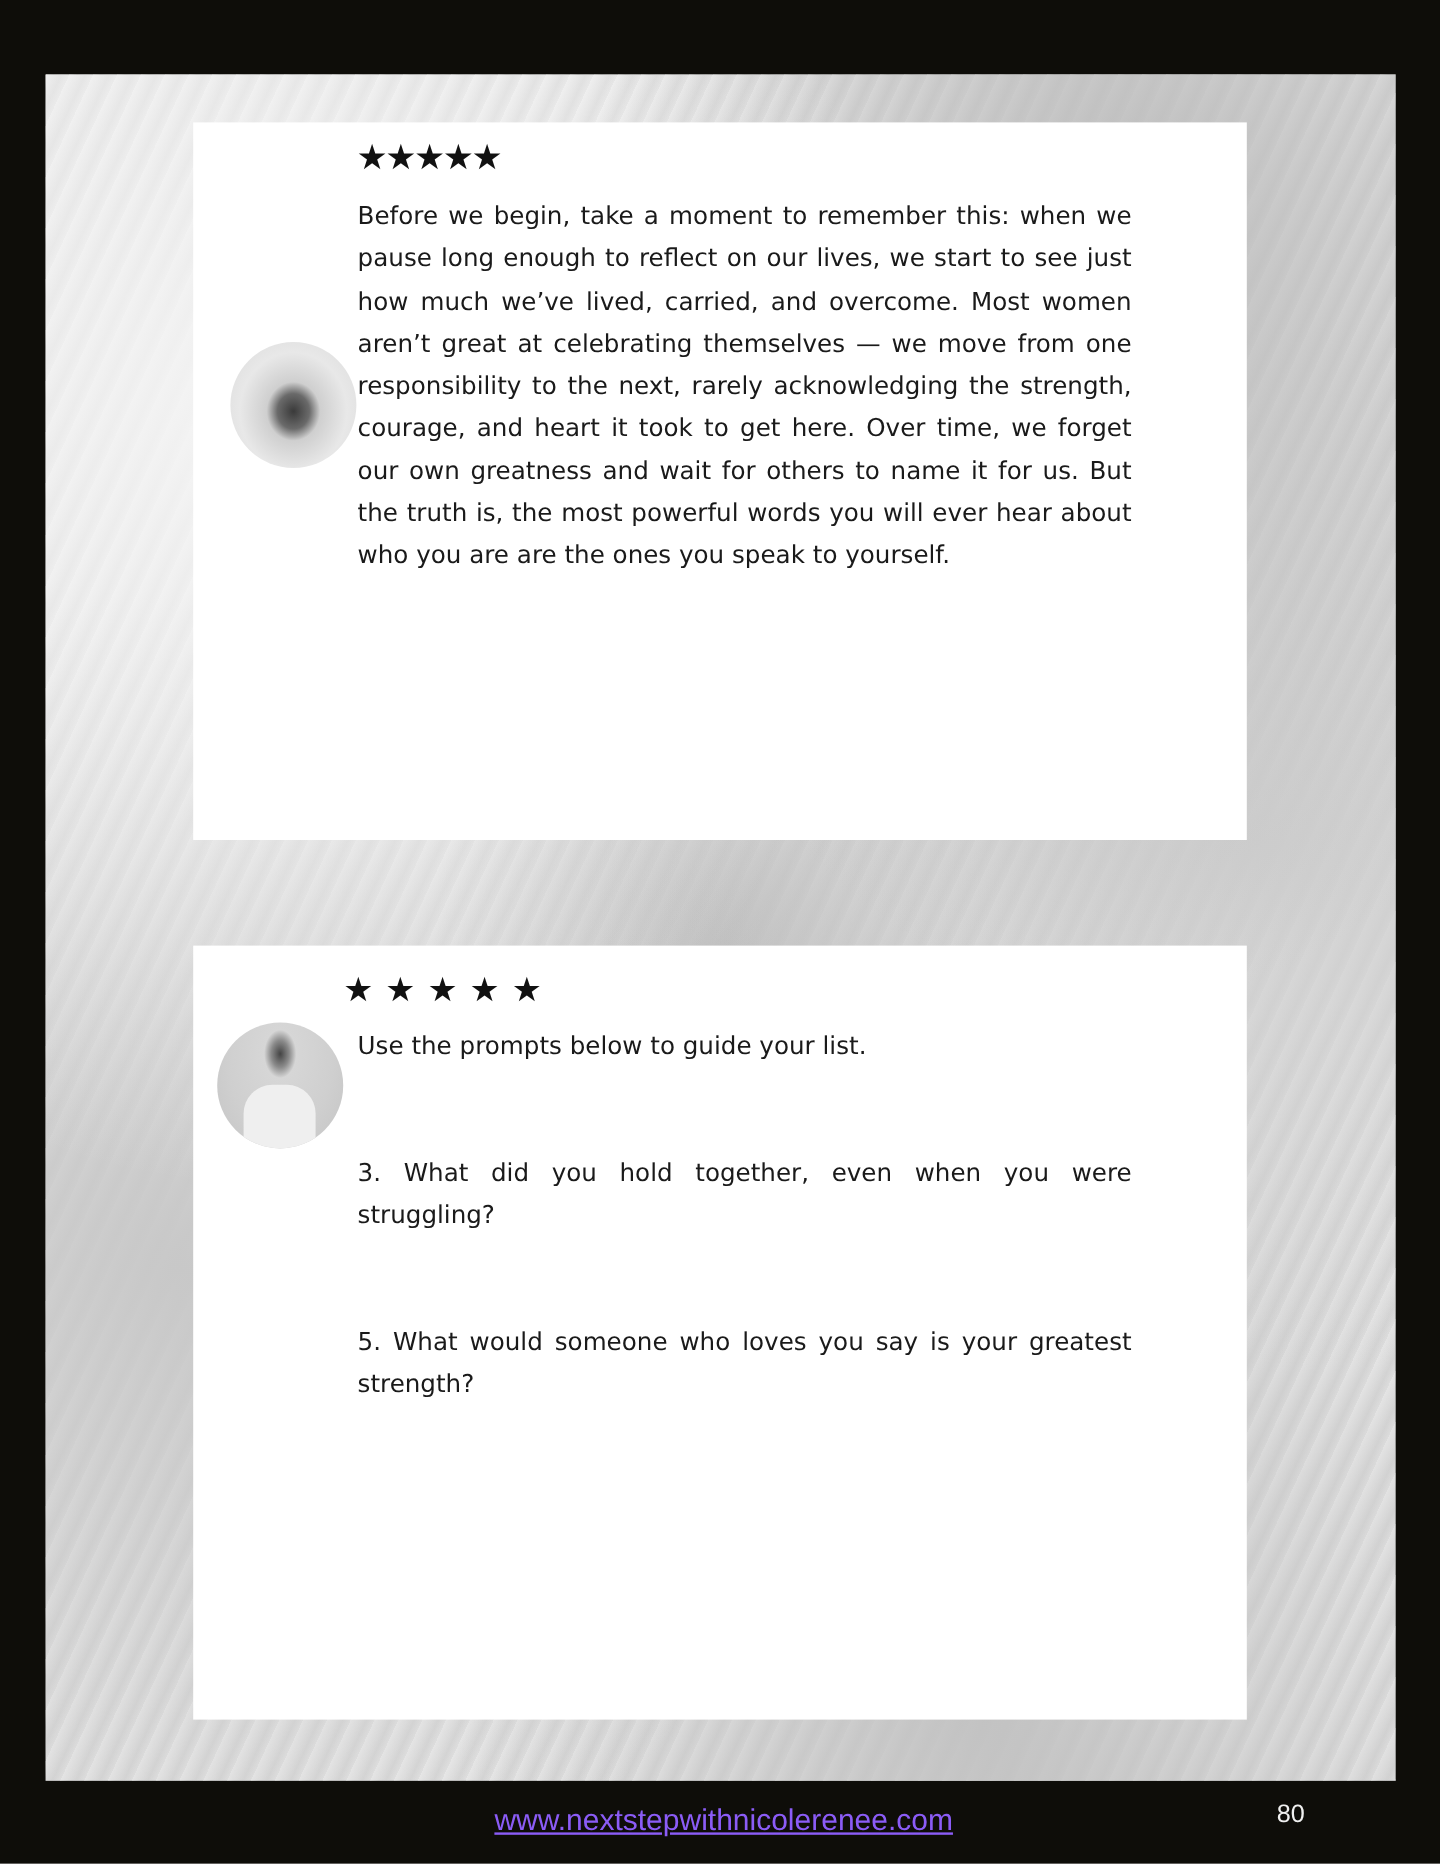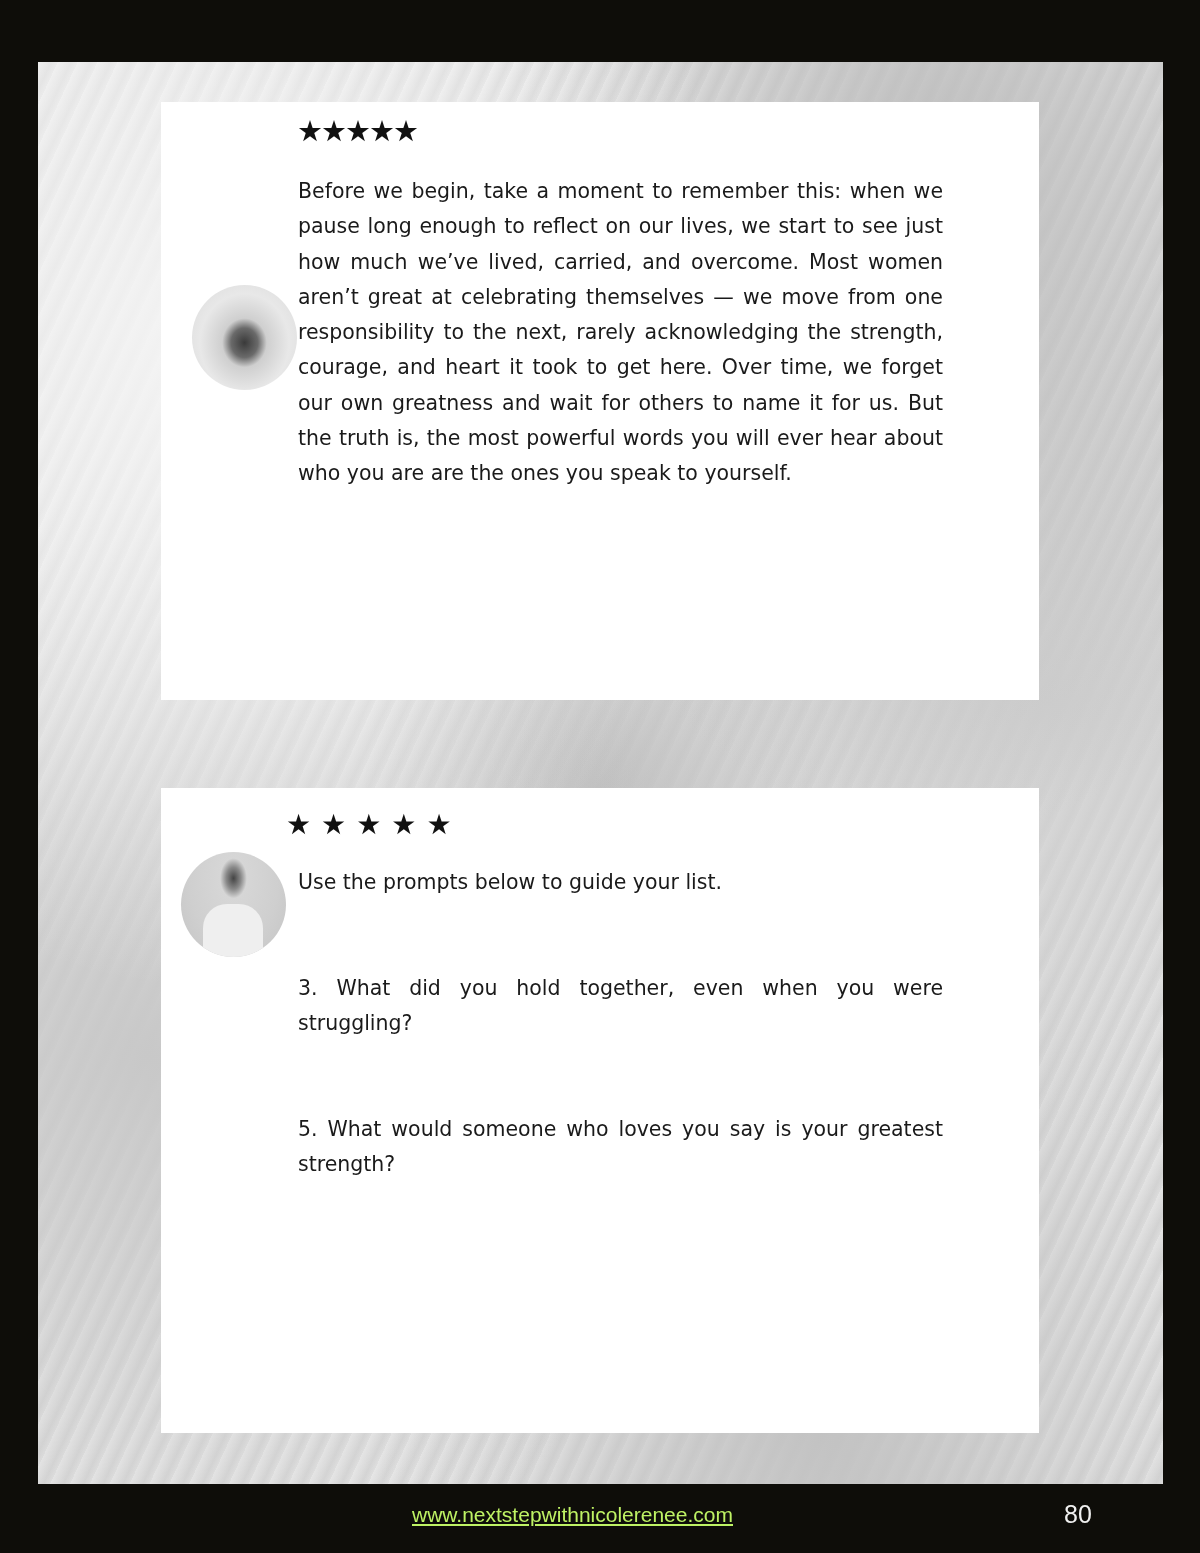--- a/index.html
+++ b/index.html
@@ -20,27 +20,27 @@
   .card2 { left:161px; top:788px; width:878px; height:645px; }
   .stars { position:absolute; color:#111; font-family:"DejaVu Sans", sans-serif; }
   .stars1 { left:297px; top:114px; font-size:29px; letter-spacing:-2px; }
   .stars2 { left:286px; top:808px; font-size:28px; letter-spacing:10px; }
   .avatar { position:absolute; border-radius:50%; overflow:hidden; }
   .avatar1 { left:192px; top:285px; width:105px; height:105px;
     background: radial-gradient(ellipse at 50% 55%, #3a3a3a 0%, #6a6a6a 18%, #cfcfcf 30%, #e8e8e8 60%, #d9d9d9 100%); }
   .avatar2 { left:181px; top:852px; width:105px; height:105px;
     background: radial-gradient(ellipse at 50% 25%, #444 0%, #8a8a8a 10%, #d6d6d6 18%, #cfcfcf 60%, #c4c4c4 100%); }
   .avatar2 .body { position:absolute; left:22px; top:52px; width:60px; height:60px; border-radius:40% 40% 0 0; background:#efefef; }
-  .text { position:absolute; color:#1a1a1a; font-family:"DejaVu Sans", sans-serif; font-size:20.5px; line-height:35.3px; text-align:justify;margin-top:11px; }
+  .text { position:absolute; color:#1a1a1a; font-family:"DejaVu Sans", sans-serif; font-size:20.5px; line-height:35.3px; text-align:justify; }
   .text1 { left:298px; top:163px; width:645px; }
   .text2 { left:298px; top:854px; width:645px; }
   .para { margin:0; }
   .gap { height:35.3px; }
-  .footer-link { position:absolute; left:412px; top:1503px; color:#bef264; font-family:"Liberation Sans", sans-serif; font-size:21px; text-decoration:underline; }
-  .page-num { position:absolute; left:1064px; top:1500px; color:#f0f0f0; font-family:"Liberation Sans", sans-serif; font-size:25px; }
+  .footer-link { position:absolute; left:412px; top:1503px; color:#8b5cf6; font-family:"Liberation Sans", sans-serif; font-size:25px; text-decoration:underline; }
+  .page-num { position:absolute; left:1064px; top:1500px; color:#f0f0f0; font-family:"Liberation Sans", sans-serif; font-size:21px; }
 </style>
 </head>
 <body>
 
 <div class="page"></div>
 
 <div class="card card1"></div>
 <div class="stars stars1">★★★★★</div>
 <div class="avatar avatar1"></div>
 <div class="text text1">

